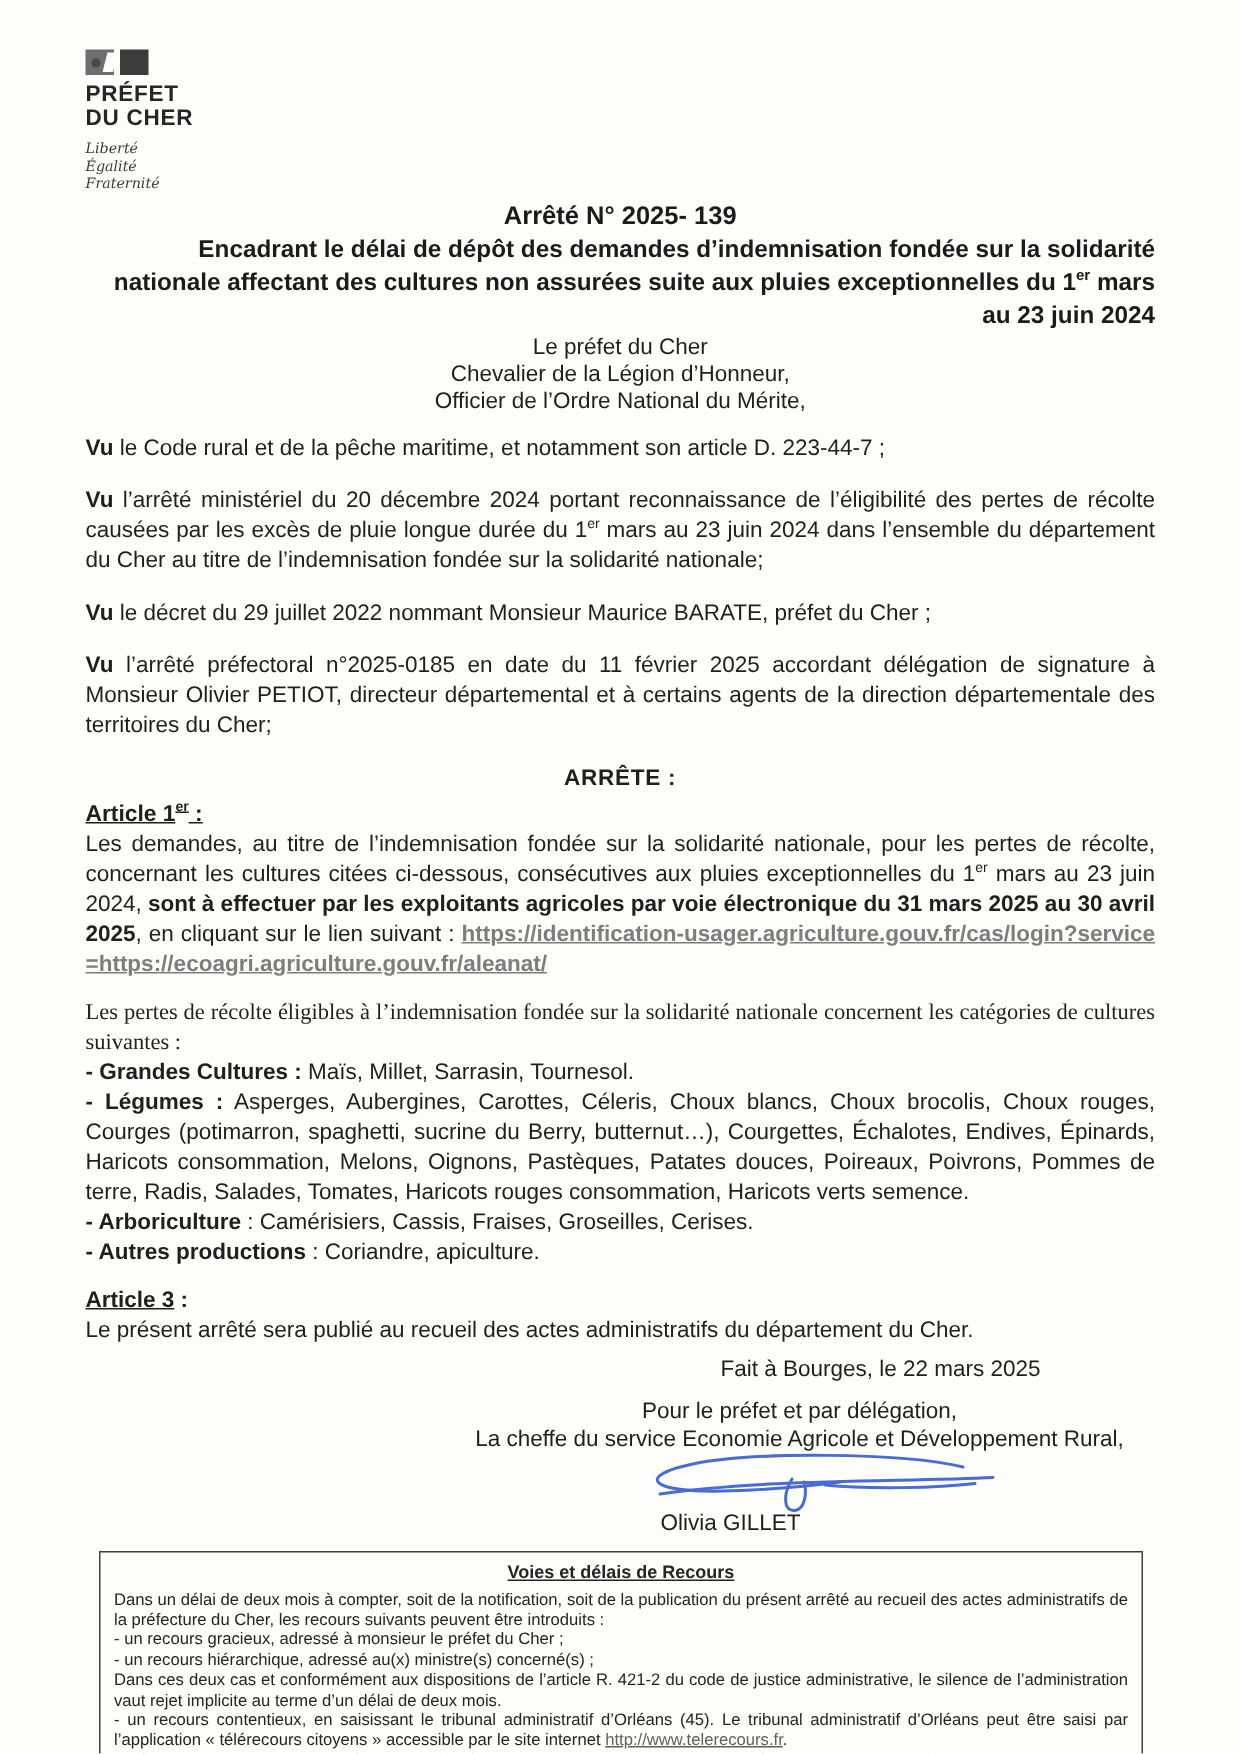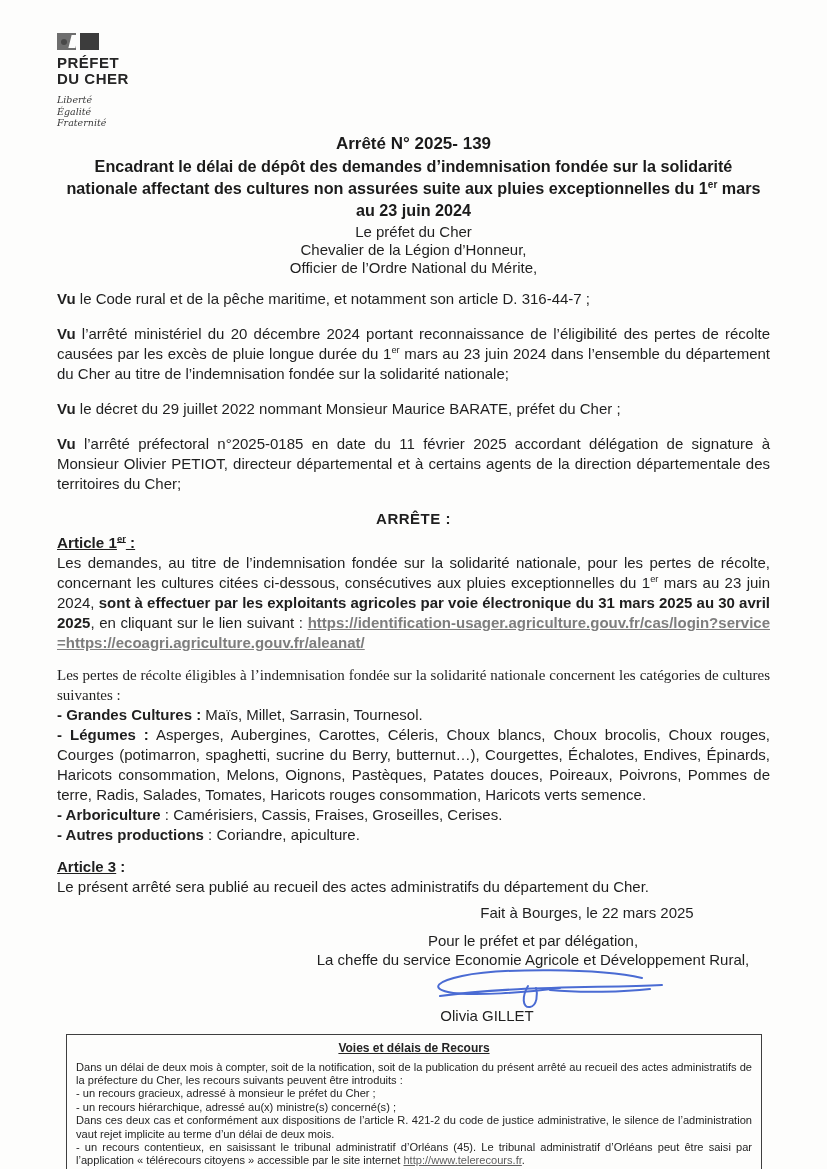--- a/index.html
+++ b/index.html
@@ -27,21 +27,21 @@
   .em-left{width:19px;background:#6e6e6e;position:relative;}
   .em-left::after{content:"";position:absolute;right:-1px;top:2px;width:7px;height:13px;background:#fdfdfc;transform:skewX(-14deg);}
   .em-left::before{content:"";position:absolute;left:4px;top:6px;width:6px;height:6px;border-radius:50%;background:#494949;}
   .em-right{width:19px;background:#3c3c3c;margin-left:4px;}
   .logo-name{font-weight:700;font-size:15px;line-height:16px;letter-spacing:.5px;color:#262626;}
   .motto{margin-top:7px;font-family:"DejaVu Serif",serif;font-style:italic;font-size:9.5px;line-height:11.5px;color:#3a3a3a;}
   .dir{padding-top:15px;text-align:right;font-weight:700;font-size:17px;line-height:21px;color:#222;}
 
   
   .title{margin-top:4px;text-align:center;font-weight:700;font-size:17px;line-height:22px;color:#1b1b1b;}
-  .subtitle{text-align:center;font-weight:700;font-size:16.2px;line-height:22px;color:#1b1b1b;}
+  .subtitle{text-align:right;font-weight:700;font-size:16.2px;line-height:22px;color:#1b1b1b;}
   .issuer{margin-top:2px;text-align:center;line-height:18px;}
   .issuer div{margin-top:0;}
 
   
   .visa{margin-top:0;}
   .visa.first{margin-top:12px;}
 
   .arrete{margin-top:4px;text-align:center;font-weight:700;letter-spacing:.5px;}
   .art-head{margin-top:4px;font-size:15.2px;}
   .elig{margin-top:12px;}
@@ -89,21 +89,21 @@
 
   <div class="title">Arrêté N° 2025- 139</div>
   <div class="subtitle"><span>Encadrant le délai de dépôt des demandes d’indemnisation fondée sur la solidarité nationale affectant des cultures non assurées suite aux pluies exceptionnelles du 1</span><sup>er</sup><span> mars au 23 juin 2024</span></div>
 
   <div class="issuer">
     <div>Le préfet du Cher</div>
     <div>Chevalier de la Légion d’Honneur,</div>
     <div>Officier de l’Ordre National du Mérite,</div>
   </div>
 
-  <p class="visa first just"><span class="b">Vu</span><span> le Code rural et de la pêche maritime, et notamment son article D. 316-44-7 ;</span></p>
+  <p class="visa first just"><span class="b">Vu</span><span> le Code rural et de la pêche maritime, et notamment son article D. 223-44-7 ;</span></p>
   <p class="visa just"><span class="b">Vu</span><span> l’arrêté ministériel du 20 décembre 2024 portant reconnaissance de l’éligibilité des pertes de récolte causées par les excès de pluie longue durée du 1</span><sup>er</sup><span> mars au 23 juin 2024 dans l’ensemble du département du Cher au titre de l’indemnisation fondée sur la solidarité nationale;</span></p>
   <p class="visa just"><span class="b">Vu</span><span> le décret du 29 juillet 2022 nommant Monsieur Maurice BARATE, préfet du Cher ;</span></p>
   <p class="visa just"><span class="b">Vu</span><span> l’arrêté préfectoral n°2025-0185 en date du 11 février 2025 accordant délégation de signature à Monsieur Olivier PETIOT, directeur départemental et à certains agents de la direction départementale des territoires du Cher;</span></p>
 
   <div class="arrete">ARRÊTE :</div>
 
   <div class="art-head"><span class="b u">Article 1</span><sup class="b u">er</sup><span class="b u"> :</span></div>
   <p class="just" style="margin:0;"><span>Les demandes, au titre de l’indemnisation fondée sur la solidarité nationale, pour les pertes de récolte, concernant les cultures citées ci-dessous, consécutives aux pluies exceptionnelles du 1</span><sup>er</sup><span> mars au 23 juin 2024, </span><span class="b">sont à effectuer par les exploitants agricoles par voie électronique du 31 mars 2025 au 30 avril 2025</span><span>, en cliquant sur le lien suivant : </span><a class="link">https://identification-usager.agriculture.gouv.fr/cas/login?service=https://ecoagri.agriculture.gouv.fr/aleanat/</a></p>
 
   <p class="elig just" style="margin-bottom:0;font-family:Liberation Serif, serif;">Les pertes de récolte éligibles à l’indemnisation fondée sur la solidarité nationale concernent les catégories de cultures suivantes :</p>

